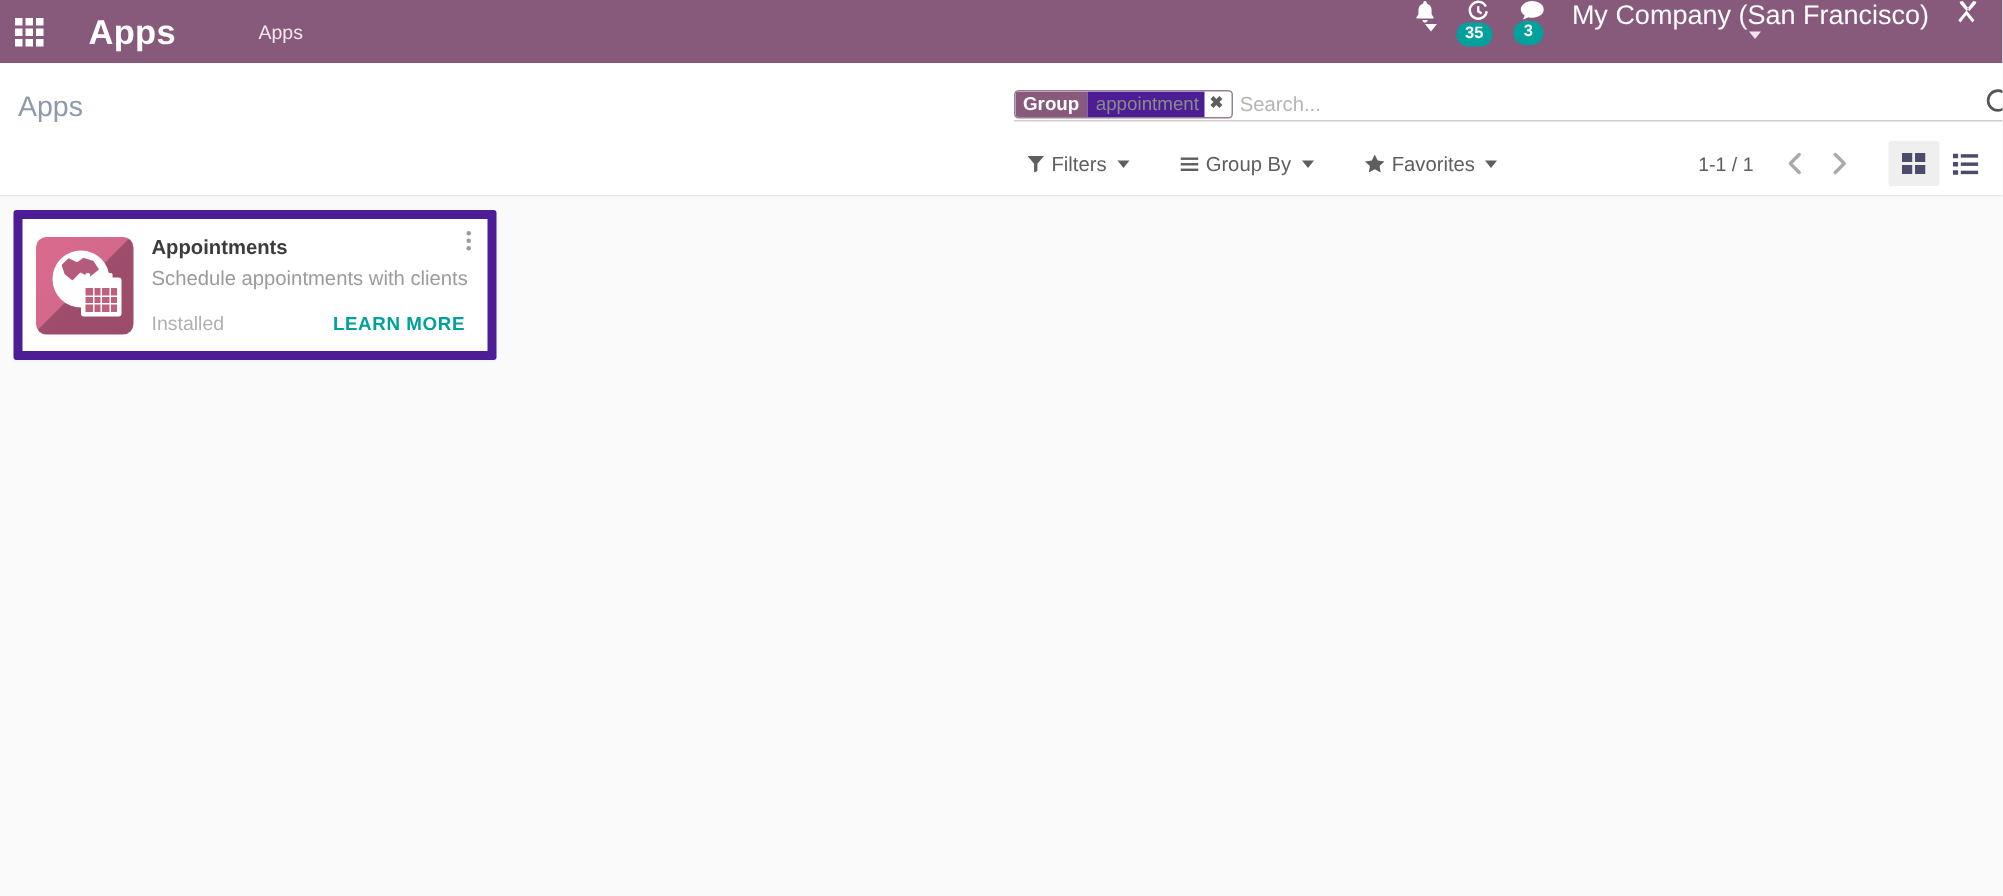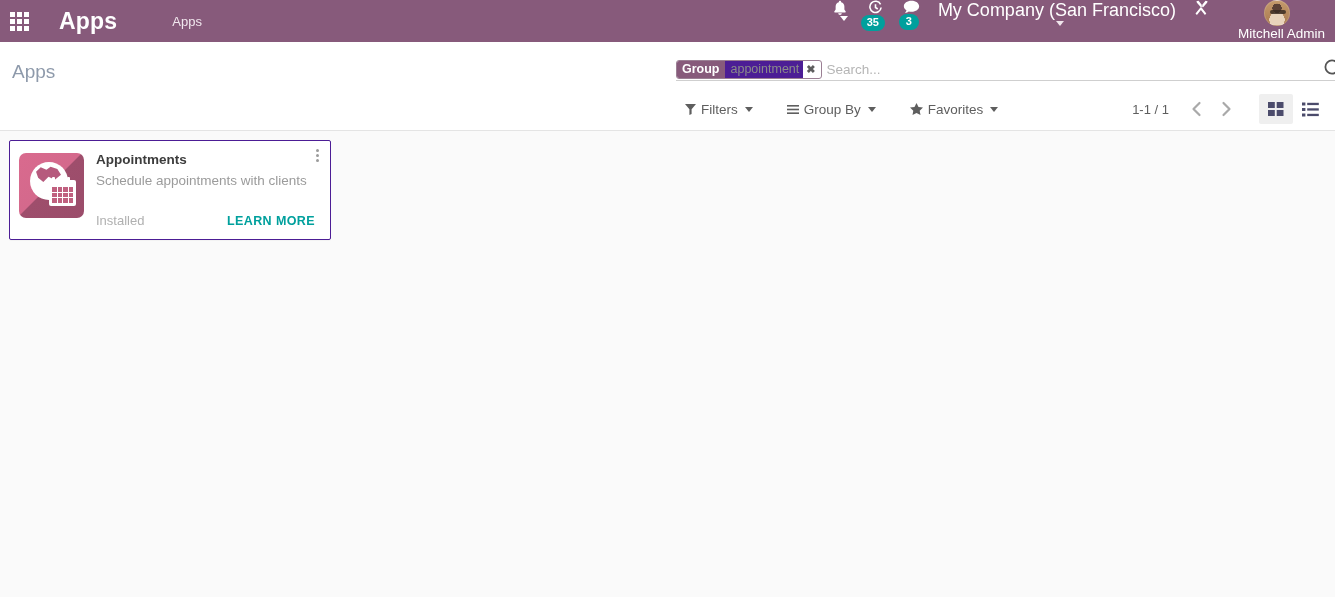--- a/index.html
+++ b/index.html
@@ -252,21 +252,21 @@
     left: 0; top: 131px;
     width: 1335px;
     height: 466px;
     background: #FAFAFA;
     padding: 9px;
   }
   .card {
     width: 322px;
     height: 100px;
     background: #FFFFFF;
-    border: 1px solid #4c1d95;
+    border: 6px solid #4c1d95;
     border-radius: 2px;
     display: flex;
     padding: 9px;
     position: relative;
     box-shadow: 0 1px 1px rgba(0,0,0,0.03);
   }
   .app-icon {
     width: 65px; height: 65px;
     border-radius: 7px;
     flex: 0 0 auto;
@@ -399,24 +399,20 @@
       <span class="company-name">My Company (San Francisco)</span>
       <span class="caret sm"></span>
     </div>
 
     <div class="nav-item">
       <svg width="16" height="16" viewBox="0 0 16 16">
         <path fill="#FFFFFF" d="M2.4 1.2l2.1-.5 4 5.1-1.4 1.6-4.2-4.7zM13.6 1.2l-2.1-.5-4 5.1 1.4 1.6 4.2-4.7zM8 8.1l4.3 5.4-1.4 1.5-4-5-4 5-1.4-1.5L6 8.1l1-1.2z"></path>
       </svg>
     </div>
 
-    <div class="nav-item user-menu">
-      <span class="avatar"></span>
-      <span class="user-name">Mitchell Admin</span>
-    </div>
 
   </div>
 </div>
 
 <div class="control-panel">
 
   <div class="breadcrumb">Apps</div>
 
   <div class="search-row">
     <div class="facet">

